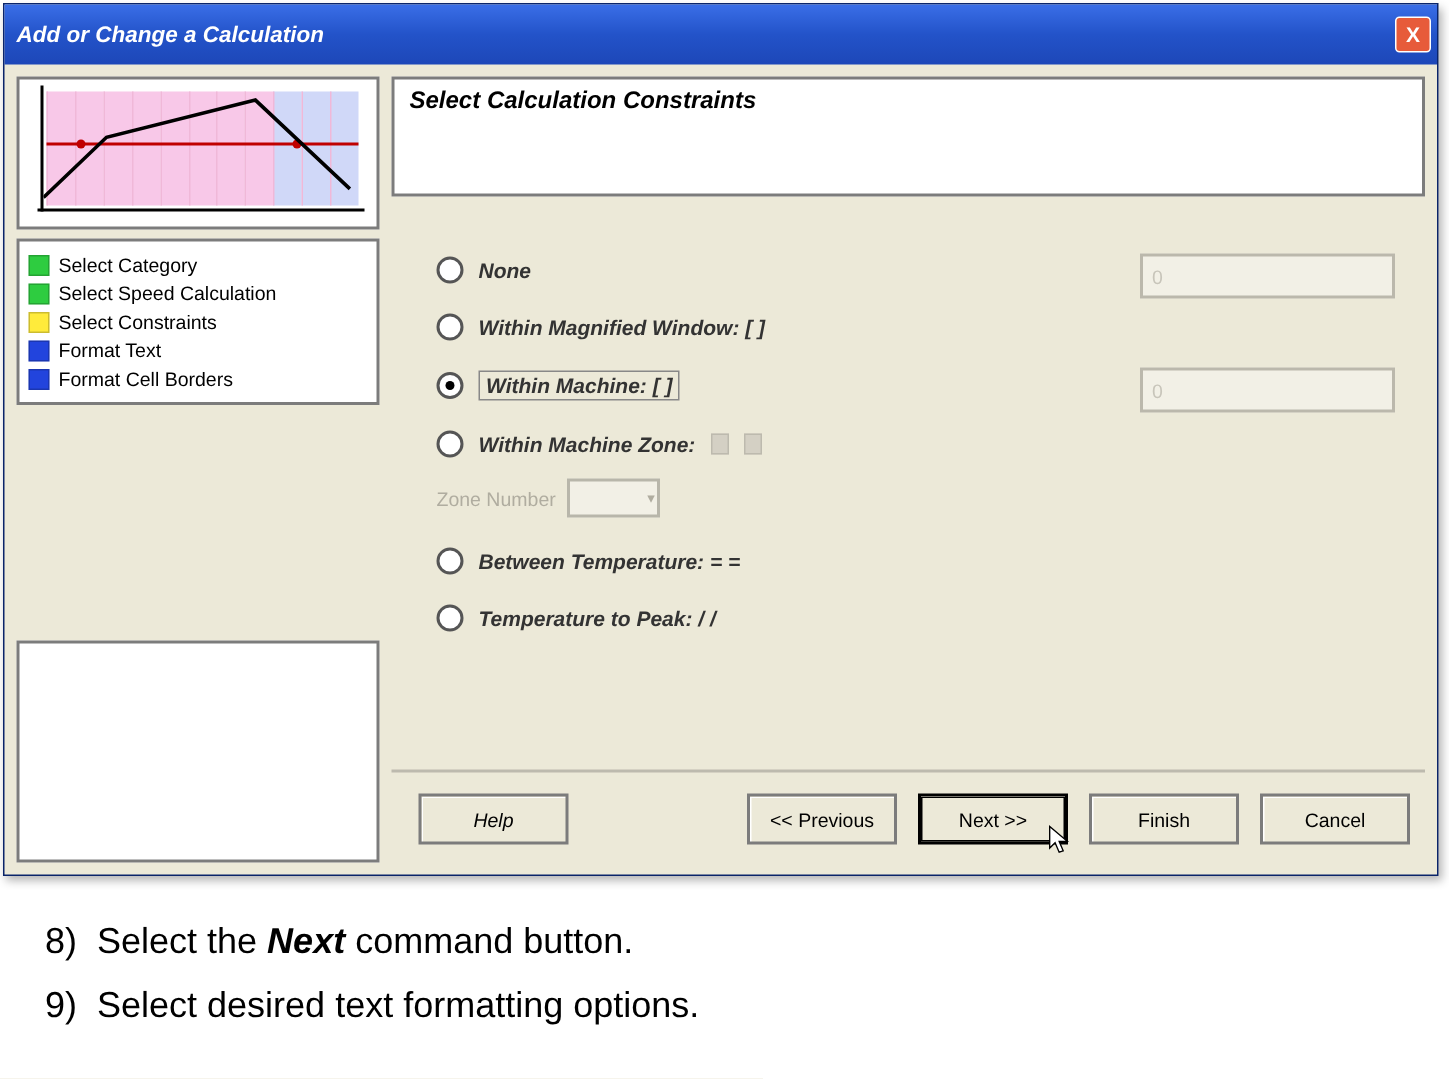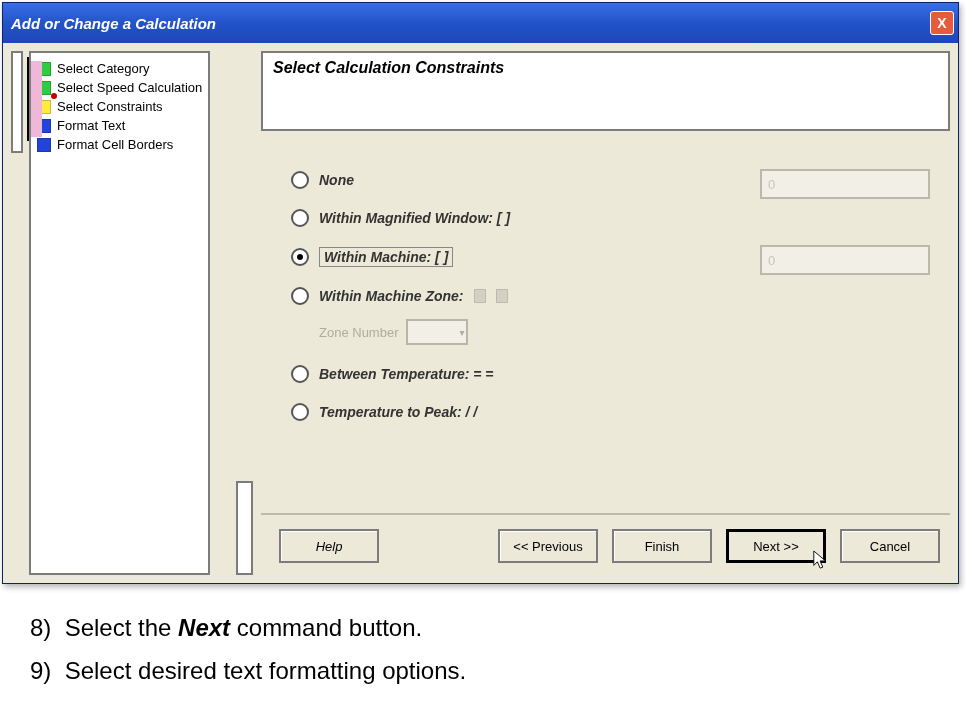--- a/index.html
+++ b/index.html
@@ -47,21 +47,21 @@
   .window-body {
     display: flex;
     padding: 8px;
     gap: 8px;
     min-height: 540px;
     box-sizing: border-box;
   }
   .left-col {
     width: 242px;
     display: flex;
-    flex-direction: row;
+    flex-direction: column;
     gap: 6px;
   }
   .chart-box {
     border: 2px solid #7c7c7c;
     background: #fff;
     height: 90px;
     padding: 4px;
     position: relative;
   }
   .chart-inner {
@@ -177,21 +177,20 @@
   .radio.sel::after{
     content:'';
     width:6px;height:6px;border-radius:50%;background:#000;
   }
   .sel-label {
     border:1px solid #888;
     padding:1px 4px;
     background:#ece9d8;
   }
   .sub-row {
-    margin-left: 28px;
     display:flex;
     align-items:center;
     gap:8px;
     color:#b0ada0;
     font-size:13px;
     padding:4px 0 10px 0;
   }
   .combo-small {
     width:56px;height:22px;border:2px solid #b8b6aa;background:#f2f0e6;
     display:flex;align-items:center;justify-content:flex-end;padding-right:2px;
@@ -374,29 +373,29 @@
         </div>
       </div>
 
       <div class="btn-row">
         <div class="btn help">
             <span>Help</span>
           </div>
         <div class="btn">
             <span>&lt;&lt; Previous</span>
           </div>
-        <div class="btn">
-            <span>Finish</span>
-          </div>
         <div class="btn focus">
           <span>Next &gt;&gt;</span>
           <svg class="cursor-arrow" viewBox="0 0 20 24">
             <polygon points="2,2 2,18 6,14 9,21 12,20 9,13 15,13" fill="#fff" stroke="#000" stroke-width="1"></polygon>
           </svg>
         </div>
+        <div class="btn">
+            <span>Finish</span>
+          </div>
         <div class="btn">
             <span>Cancel</span>
           </div>
       </div>
     </div>
   </div>
 </div>
 
 <div class="instructions">
   <div>

